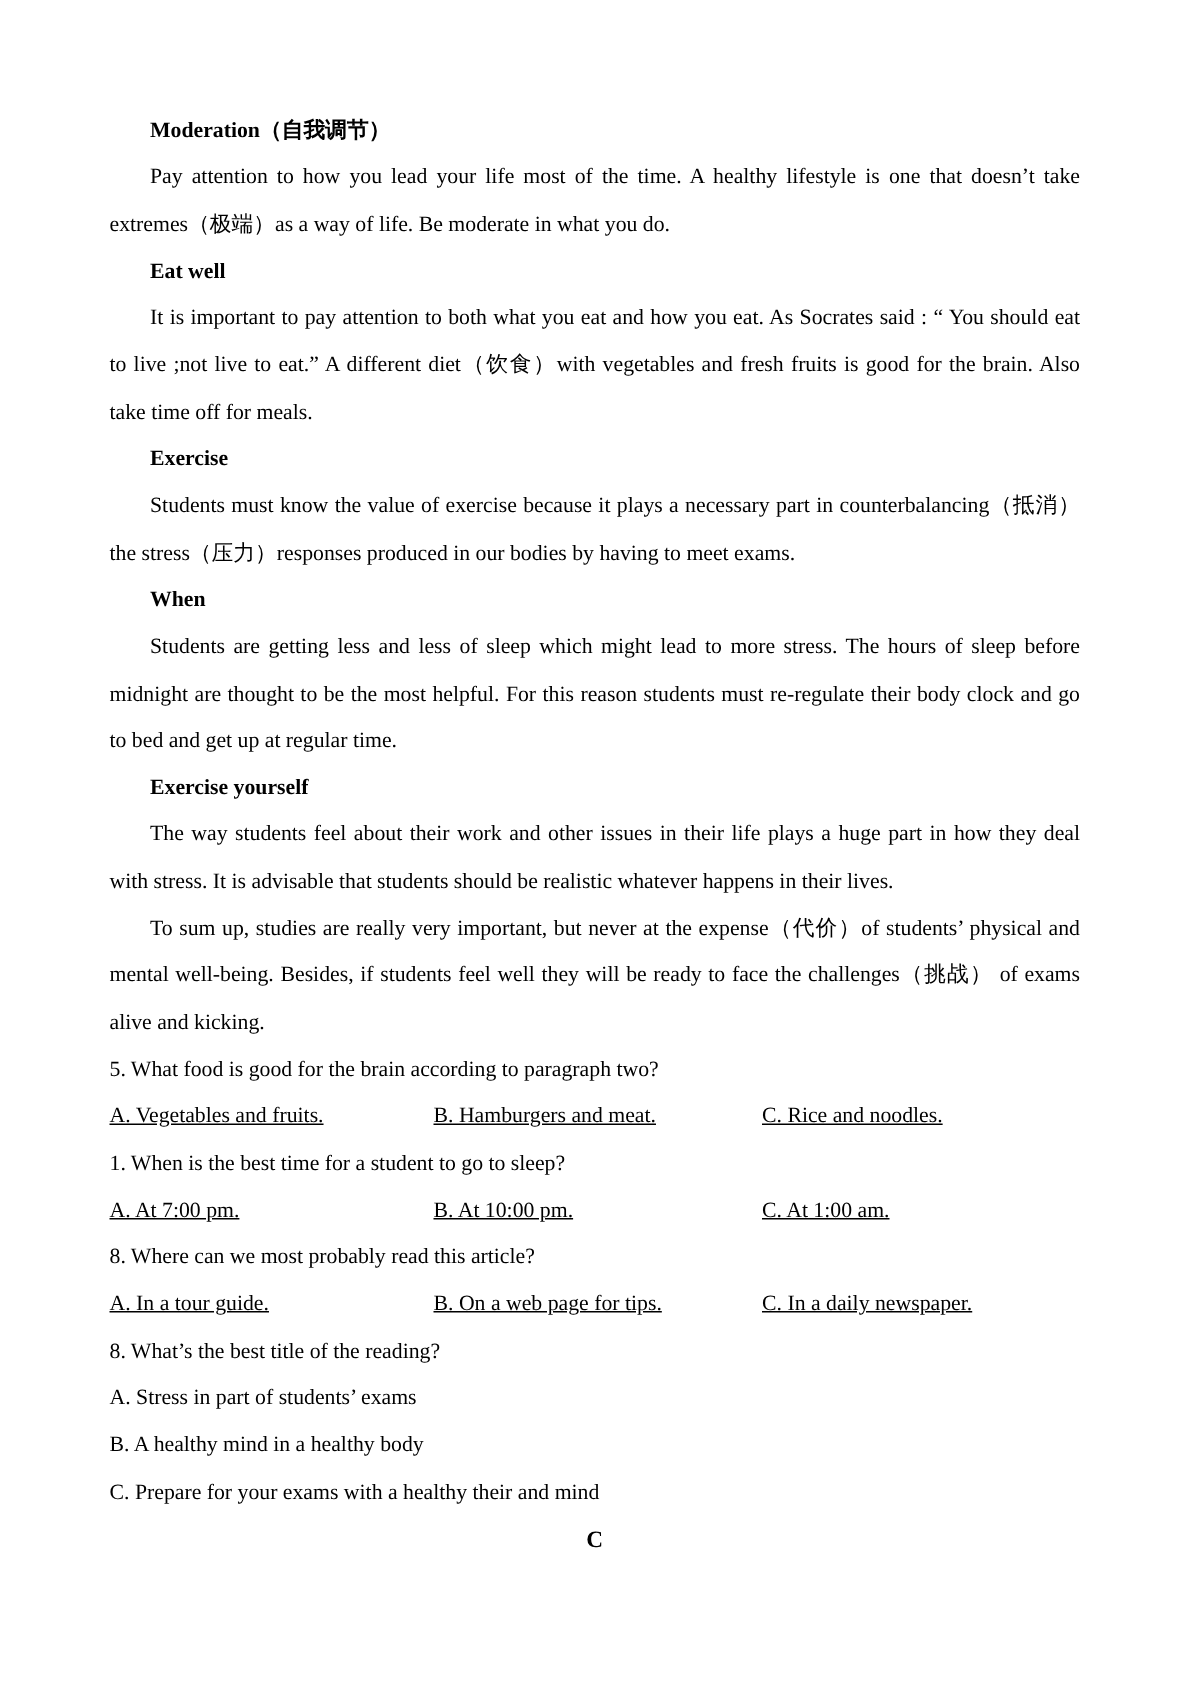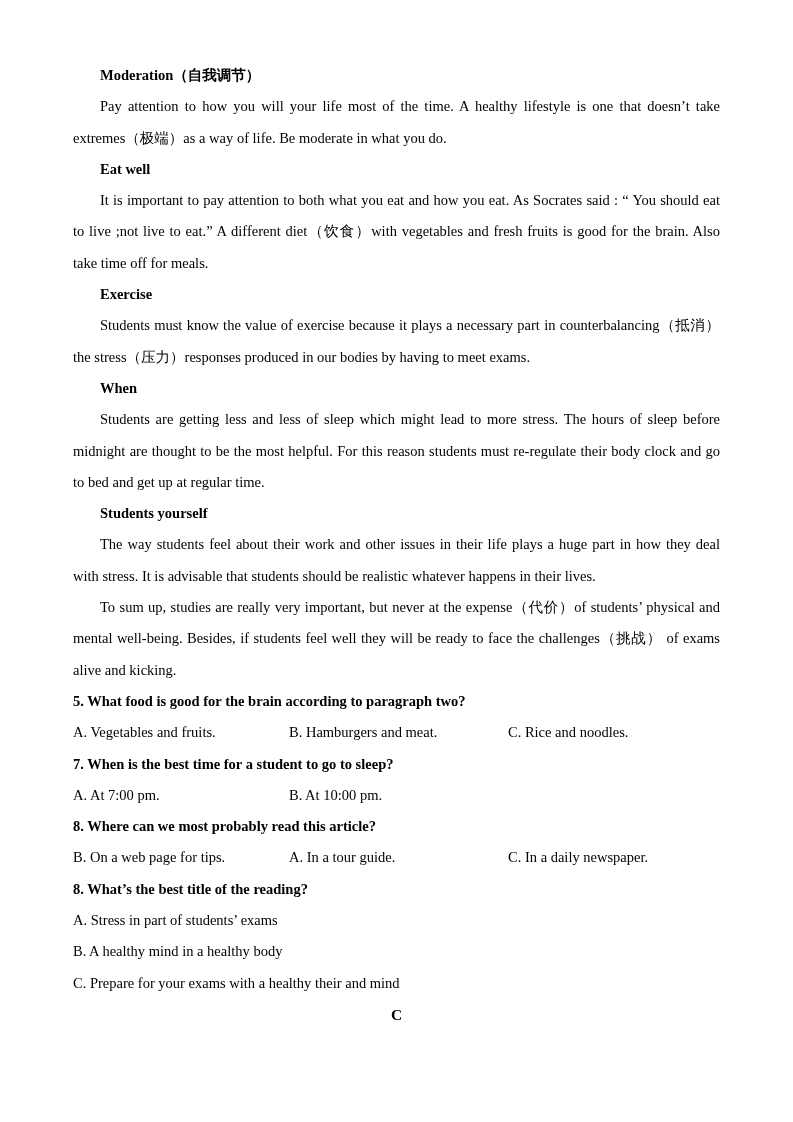--- a/index.html
+++ b/index.html
@@ -10,100 +10,101 @@
     width: 793px;
     height: 1122px;
     background: #ffffff;
     color: #000000;
     font-family: "Liberation Serif", "DejaVu Serif", serif;
     position: relative;
     overflow: hidden;
   }
   .doc {
     position: absolute;
-    top: 60px;
+    top: 72px;
     left: 73px;
     width: 647px;
     font-size: 14.5px;
     line-height: 31.3px;
   }
   .h {
     margin: 0;
     font-weight: bold;
     text-indent: 27px;
   }
   .p {
     margin: 0;
     text-align: justify;
     text-indent: 27px;
   }
   .q {
     margin: 0;
-    font-weight: bold;
   }
   .opts {
     display: grid;
     grid-template-columns: 216px 219px 1fr;
   }
   .opt {
     display: block;
+    text-decoration: underline;
   }
   .optline {
     margin: 0;
   }
   .footer {
     margin: 0;
     text-align: center;
     font-weight: bold;
     font-size: 15.5px;
   }
 </style>
 </head>
 <body>
 
 <div class="doc">
 
   <p class="h">Moderation（自我调节）</p>
-  <p class="p">Pay attention to how you will your life most of the time. A healthy lifestyle is one that doesn’t take extremes（极端）as a way of life. Be moderate in what you do.</p>
+  <p class="p">Pay attention to how you lead your life most of the time. A healthy lifestyle is one that doesn’t take extremes（极端）as a way of life. Be moderate in what you do.</p>
 
   <p class="h">Eat well</p>
   <p class="p">It is important to pay attention to both what you eat and how you eat. As Socrates said : “ You should eat to live ;not live to eat.” A different diet（饮食）with vegetables and fresh fruits is good for the brain. Also take time off for meals.</p>
 
   <p class="h">Exercise</p>
   <p class="p">Students must know the value of exercise because it plays a necessary part in counterbalancing（抵消）the stress（压力）responses produced in our bodies by having to meet exams.</p>
 
   <p class="h">When</p>
   <p class="p">Students are getting less and less of sleep which might lead to more stress. The hours of sleep before midnight are thought to be the most helpful. For this reason students must re-regulate their body clock and go to bed and get up at regular time.</p>
 
-  <p class="h">Students yourself</p>
+  <p class="h">Exercise yourself</p>
   <p class="p">The way students feel about their work and other issues in their life plays a huge part in how they deal with stress. It is advisable that students should be realistic whatever happens in their lives.</p>
   <p class="p">To sum up, studies are really very important, but never at the expense（代价）of students’ physical and mental well-being. Besides, if students feel well they will be ready to face the challenges（挑战） of exams alive and kicking.</p>
 
   <div class="question">
     <p class="q">5. What food is good for the brain according to paragraph two?</p>
     <div class="opts">
       <span class="opt">A. Vegetables and fruits.</span>
       <span class="opt">B. Hamburgers and meat.</span>
       <span class="opt">C. Rice and noodles.</span>
     </div>
   </div>
 
   <div class="question">
-    <p class="q">7. When is the best time for a student to go to sleep?</p>
+    <p class="q">1. When is the best time for a student to go to sleep?</p>
     <div class="opts">
       <span class="opt">A. At 7:00 pm.</span>
       <span class="opt">B. At 10:00 pm.</span>
+      <span class="opt">C. At 1:00 am.</span>
     </div>
   </div>
 
   <div class="question">
     <p class="q">8. Where can we most probably read this article?</p>
     <div class="opts">
+      <span class="opt">A. In a tour guide.</span>
       <span class="opt">B. On a web page for tips.</span>
-      <span class="opt">A. In a tour guide.</span>
       <span class="opt">C. In a daily newspaper.</span>
     </div>
   </div>
 
   <div class="question">
     <p class="q">8. What’s the best title of the reading?</p>
     <p class="optline">A. Stress in part of students’ exams</p>
     <p class="optline">B. A healthy mind in a healthy body</p>
     <p class="optline">C. Prepare for your exams with a healthy their and mind</p>
   </div>

